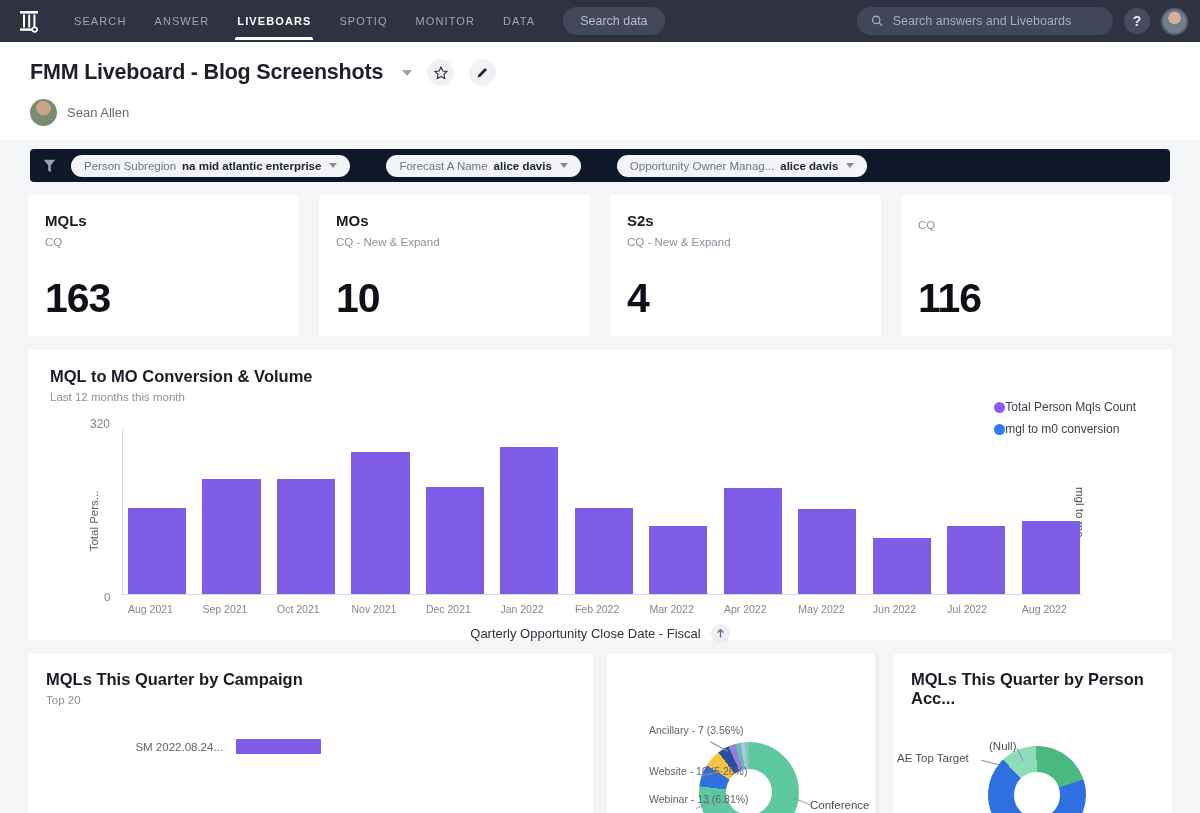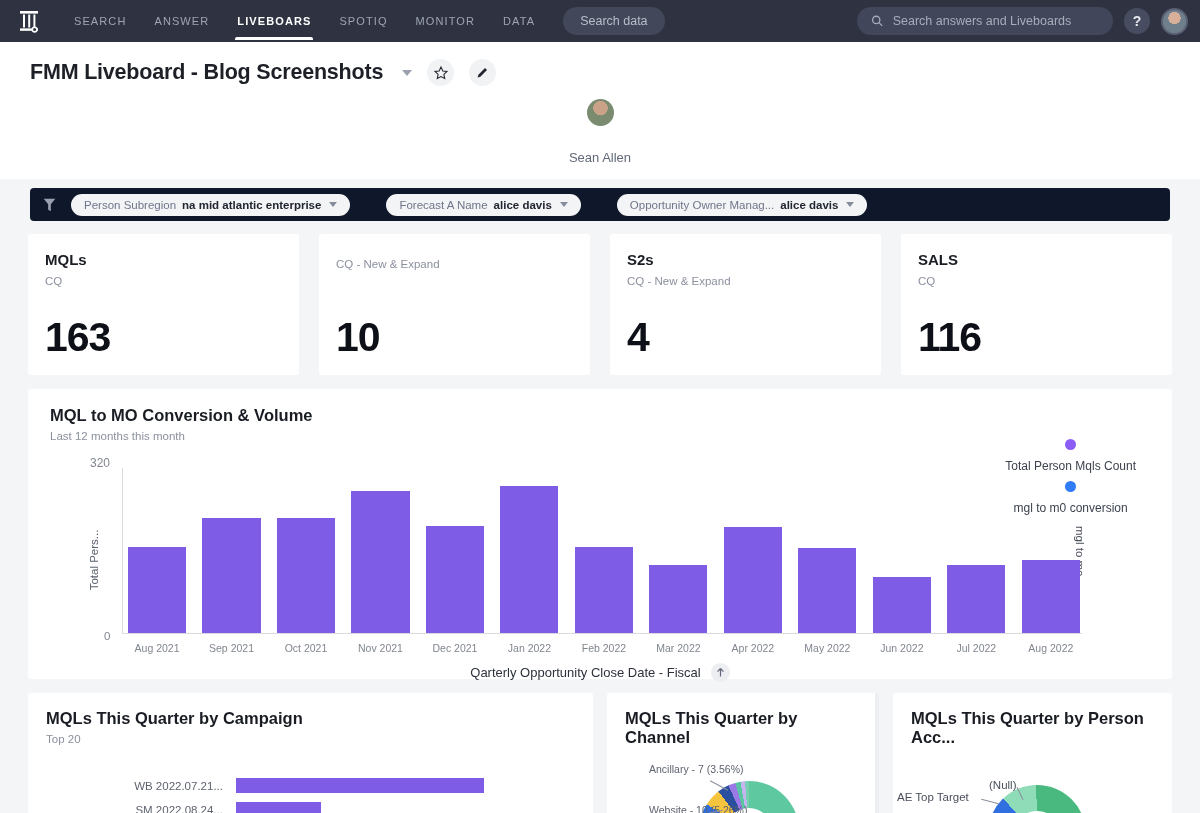--- a/index.html
+++ b/index.html
@@ -61,21 +61,21 @@
   .title-row { display: flex; align-items: center; gap: 15px; }
   .page-title { font-size: 21.5px; font-weight: bold; color: #1d2027; letter-spacing: -0.2px; }
   .caret-down {
     width: 0; height: 0; border-left: 5px solid transparent; border-right: 5px solid transparent;
     border-top: 6px solid #9aa0ad; margin-left: 4px; cursor: pointer;
   }
   .round-btn {
     width: 27px; height: 27px; border-radius: 50%; background: #f1f2f4;
     display: flex; align-items: center; justify-content: center; cursor: pointer;
   }
-  .author-row { display: flex; align-items: center; gap: 24px; margin-top: 13px; flex-direction: column; }
+  .author-row { display: flex; align-items: center; gap: 10px; margin-top: 13px; }
   .avatar-author {
     width: 27px; height: 27px; border-radius: 50%;
     background: radial-gradient(circle at 50% 34%, #caa287 0 32%, #7b8b6f 33% 100%);
   }
   .author-name { font-size: 13px; color: #63697a; }
   .header-actions { margin-left: auto; display: flex; align-items: center; gap: 9px; }
   .schedule-btn {
     display: flex; align-items: center; gap: 9px;
     background: #f1f2f4; border-radius: 17px; padding: 8px 17px;
     font-size: 13.5px; color: #22262e; cursor: pointer;
@@ -113,21 +113,21 @@
     font-size: 41px; font-weight: bold; color: #0d1016; letter-spacing: -1px;
   }
 
   
   .panel { background: #fff; border-radius: 3px; margin: 14px 28px 0 28px; position: relative; }
   .panel-title { font-size: 16.5px; font-weight: bold; color: #191c23; }
   .panel-sub { font-size: 11.5px; color: #8b909e; margin-top: 5px; }
   .chart-panel { height: 290px; padding: 17px 22px 0 22px; }
 
   .legend { position: absolute; right: 36px; top: 50px; }
-  .legend-item { display: flex; align-items: center; gap: 9px; margin-bottom: 8px; flex-direction: column; }
+  .legend-item { display: flex; align-items: center; margin-bottom: 8px; }
   .legend-dot { width: 11px; height: 11px; border-radius: 50%; }
   .legend-label { font-size: 12px; color: #3c424f; }
 
   .plot-wrap { position: relative; height: 200px; margin-top: 14px; }
   .y-axis-title {
     position: absolute; left: 14px; top: 52%;
     transform: translateY(-50%) rotate(-90deg);
     font-size: 11.5px; color: #5a5f6d; white-space: nowrap;
   }
   .y-top { position: absolute; left: 40px; top: 0px; font-size: 12px; color: #81868f; }
@@ -137,21 +137,21 @@
   .bars {
     position: absolute; left: 78px; right: 70px; bottom: 23px; top: 10px;
     display: flex; align-items: flex-end; justify-content: space-between;
   }
   .bar-col { width: 6.1%; display: flex; flex-direction: column; align-items: center; justify-content: flex-end; height: 100%; }
   .bar { width: 100%; background: #7e5ce6; }
   .x-labels {
     position: absolute; left: 78px; right: 70px; bottom: 2px;
     display: flex; justify-content: space-between;
   }
-  .x-label { width: 6.1%; text-align: center; font-size: 10.5px; color: #81868f; white-space: nowrap; }
+  .x-label { width: 6.1%; font-size: 10.5px; color: #81868f; white-space: nowrap; }
   .y-axis-title-right {
     position: absolute; right: 40px; top: 50%;
     transform: translateY(-50%) rotate(90deg);
     font-size: 11.5px; color: #4b505c; white-space: nowrap;
   }
   .x-axis-title {
     text-align: center; font-size: 13px; color: #2c313c;
     margin-top: 7px; display: flex; align-items: center; justify-content: center; gap: 10px;
   }
   .sort-pill {
@@ -270,30 +270,30 @@
   </div>
 </div>
 
 <div class="kpi-row">
   <div class="kpi-card">
     <div class="kpi-title">MQLs</div>
     <div class="kpi-sub">CQ</div>
     <div class="kpi-value">163</div>
   </div>
   <div class="kpi-card">
+    <div class="kpi-title">MOs</div>
     <div class="kpi-sub">CQ - New &amp; Expand</div>
     <div class="kpi-value">10</div>
   </div>
   <div class="kpi-card">
     <div class="kpi-title">S2s</div>
     <div class="kpi-sub">CQ - New &amp; Expand</div>
     <div class="kpi-value">4</div>
   </div>
   <div class="kpi-card">
-    <div class="kpi-title">SALS</div>
     <div class="kpi-sub">CQ</div>
     <div class="kpi-value">116</div>
   </div>
 </div>
 
 <div class="panel chart-panel">
   <div class="panel-title">MQL to MO Conversion &amp; Volume</div>
   <div class="panel-sub">Last 12 months this month</div>
 
   <div class="legend">
@@ -382,32 +382,27 @@
   </div>
 </div>
 
 <div class="bottom-row">
 
   <div class="bp bp-1">
     <div class="panel-title">MQLs This Quarter by Campaign</div>
     <div class="panel-sub">Top 20</div>
     <div class="hbars" id="hbars">
         <div class="hrow">
-          <div class="hlabel">WB 2022.07.21...</div>
-          <div class="hbar" style="width: 248px; background: rgb(126, 92, 230);"></div>
-        </div>
-        <div class="hrow">
           <div class="hlabel">SM 2022.08.24...</div>
           <div class="hbar" style="width: 85px; background: rgb(126, 92, 230);"></div>
         </div>
       </div>
   </div>
 
   <div class="bp bp-2">
-    <div class="panel-title">MQLs This Quarter by Channel</div>
     <div class="donut-wrap" style="left:92px; top:88px;">
       <div class="donut" id="donut-channel" style="width: 100px; height: 100px; background: conic-gradient(rgb(94, 201, 160) 0deg, rgb(94, 201, 160) 276.544deg, rgb(47, 111, 224) 276.544deg, rgb(47, 111, 224) 302.342deg, rgb(245, 196, 63) 302.342deg, rgb(245, 196, 63) 322.269deg, rgb(42, 79, 158) 322.269deg, rgb(42, 79, 158) 335.755deg, rgb(155, 122, 232) 335.755deg, rgb(155, 122, 232) 344.089deg, rgb(89, 198, 162) 344.089deg, rgb(89, 198, 162) 350.15deg, rgb(195, 181, 238) 350.15deg, rgb(195, 181, 238) 355.454deg, rgb(118, 208, 176) 355.454deg, rgb(118, 208, 176) 360deg);"></div>
     </div>
     <div class="dlab" style="left:42px; top:69px; text-align:left;">Ancillary - 7 (3.56%)</div>
     <div class="dlab" style="left:42px; top:110px; text-align:left;">Website - 10 (5.26%)</div>
     <div class="dlab" style="left:42px; top:138px; text-align:left;">Webinar - 13 (6.81%)</div>
     <div class="dlab-r" style="left:203px; top:145px;">Conference</div>
     <div class="leader" style="left:102px; top:92px; width:20px; transform:rotate(28deg);"></div>
     <div class="leader" style="left:94px; top:119px; width:22px; transform:rotate(-12deg);"></div>
     <div class="leader" style="left:88px; top:150px; width:22px; transform:rotate(-22deg);"></div>

